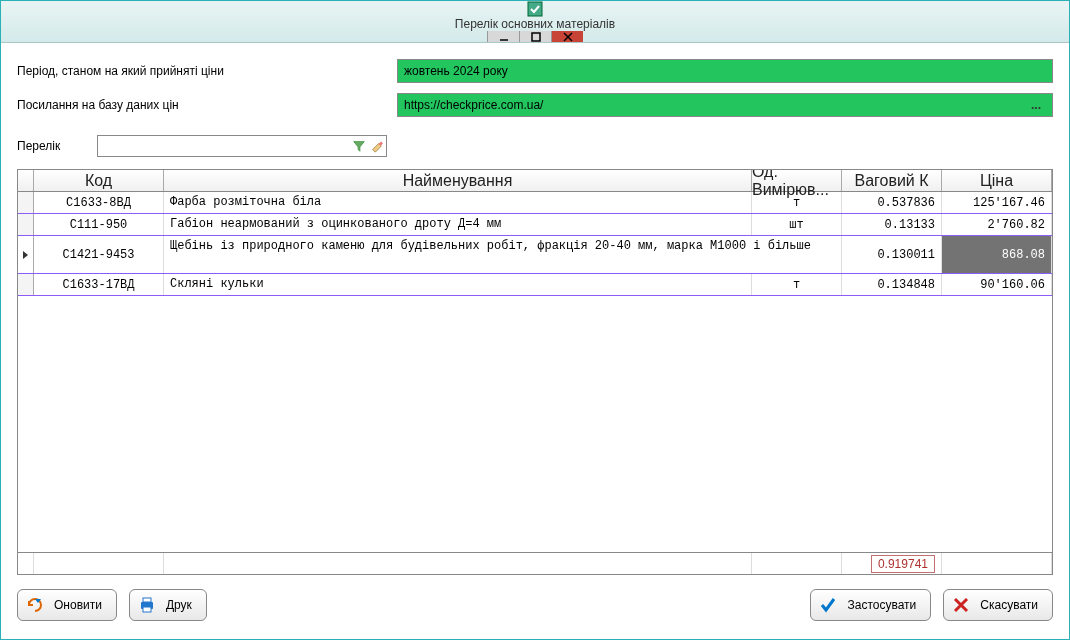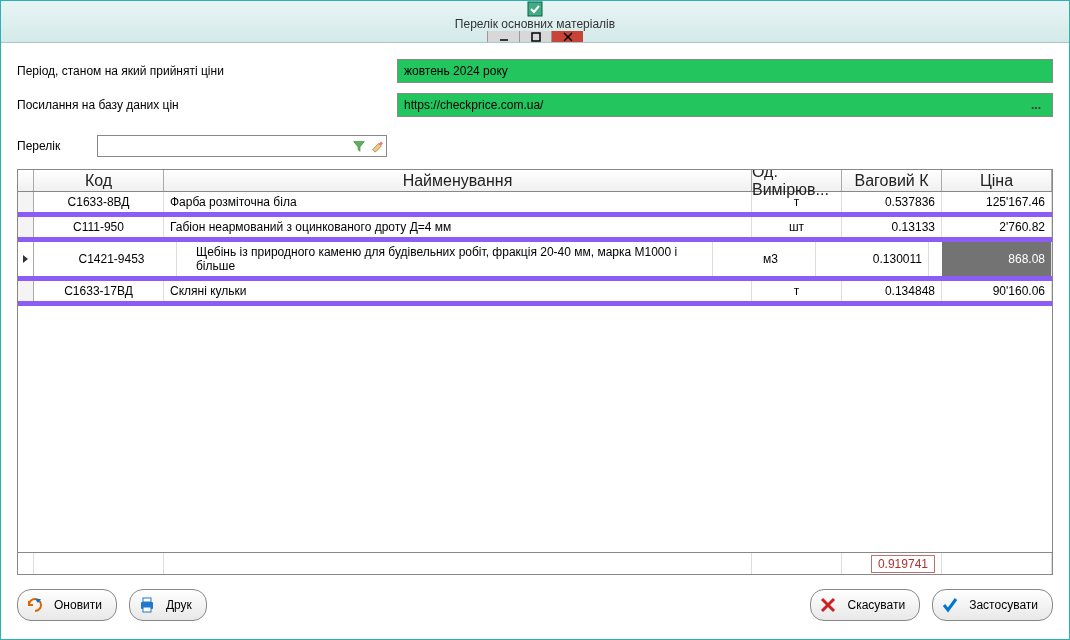--- a/index.html
+++ b/index.html
@@ -27,35 +27,35 @@
 .grid { flex: 1; border: 1px solid #888; display: flex; flex-direction: column; background: #fff; overflow: hidden; }
 .grid-header { display: flex; border-bottom: 1px solid #888; background: linear-gradient(to bottom, #fff, #f0f0f0); height: 22px; }
 .grid-header-cell { border-right: 1px solid #aaa; display: flex; align-items: center; justify-content: center; font-size: 16px; color: #222; }
 .col-marker { width: 16px; }
 .col-code { width: 130px; }
 .col-name { flex: 1; }
 .col-unit { width: 90px; }
 .col-weight { width: 100px; }
 .col-price { width: 110px; }
 .grid-body { flex: 1; overflow: auto; }
-.grid-row { display: flex; border-bottom: 5px solid #8b5cf6; min-height: 22px; }
-.grid-row.tall { min-height: 38px; gap: 13px; }
+.grid-row { display: flex; border-bottom: 1px solid #8b5cf6; min-height: 22px; font-family: Liberation Mono, monospace; }
+.grid-row.tall { min-height: 38px; }
 .grid-cell { border-right: 1px solid #ddd; padding: 3px 6px; display: flex; align-items: center; }
 .grid-cell.center { justify-content: center; }
 .grid-cell.right { justify-content: flex-end; }
 .grid-cell.marker { width: 16px; padding: 0; background: #f4f4f4; border-right: 1px solid #aaa; justify-content: center; }
 .grid-cell.name { align-items: flex-start; padding-top: 3px; }
 .grid-footer { display: flex; border-top: 1px solid #888; height: 22px; background: #fff; }
 .grid-footer-cell { border-right: 1px solid #ddd; display: flex; align-items: center; justify-content: flex-end; padding: 0 6px; }
 .grid-footer-sum { color: #b03030; border: 1px solid #c07070; padding: 1px 6px; }
 .selected-cell { background: #737373; color: #fff; }
 .selected-row .grid-cell:not(.selected-cell) { background: #fff; }
 .row-indicator { width: 0; height: 0; border-top: 4px solid transparent; border-bottom: 4px solid transparent; border-left: 5px solid #333; }
 .buttonbar { display: flex; padding: 10px 0 2px 0; gap: 12px; align-items: center; }
-.btn { border: 1px solid #888; background: linear-gradient(to bottom, #fff, #e8e8e8); height: 32px; padding: 0 14px 0 8px; display: flex; align-items: center; gap: 10px; cursor: pointer; font-family: inherit; font-size: 12px; border-radius: 14px; }
+.btn { border: 1px solid #888; background: linear-gradient(to bottom, #fff, #e8e8e8); height: 32px; padding: 0 14px 0 8px; display: flex; align-items: center; gap: 10px; cursor: pointer; font-family: inherit; font-size: 12px; border-radius: 6px; }
 .btn-icon { width: 18px; height: 18px; display: flex; align-items: center; justify-content: center; }
 .spacer { flex: 1; }
 </style>
 </head>
 <body>
 
 <div class="window">
   <div class="titlebar">
     <span class="titlebar-icon">
       <svg viewBox="0 0 16 16">
@@ -145,21 +145,20 @@
             <div class="grid-cell col-unit center">шт</div>
             <div class="grid-cell col-weight right">0.13133</div>
             <div class="grid-cell col-price right">2'760.82</div>
           </div>
           <div class="grid-row tall selected-row">
             <div class="grid-cell marker">
               <div class="row-indicator"></div>
             </div>
             <div class="grid-cell col-code center">С1421-9453</div>
             <div class="grid-cell col-name name">Щебінь із природного каменю для будівельних робіт, фракція 20-40 мм, марка М1000 і більше</div>
-            <div class="grid-cell col-unit center">м3</div>
             <div class="grid-cell col-weight right">0.130011</div>
             <div class="grid-cell col-price right selected-cell">868.08</div>
           </div>
           <div class="grid-row">
             <div class="grid-cell marker"></div>
             <div class="grid-cell col-code center">С1633-17ВД</div>
             <div class="grid-cell col-name name">Скляні кульки</div>
             <div class="grid-cell col-unit center">т</div>
             <div class="grid-cell col-weight right">0.134848</div>
             <div class="grid-cell col-price right">90'160.06</div>
@@ -195,30 +194,30 @@
               <rect x="5" y="2" width="8" height="4" fill="#fff" stroke="#27c"></rect>
               <rect x="5" y="11" width="8" height="5" fill="#fff" stroke="#27c"></rect>
             </svg>
         </span>
         <span>Друк</span>
       </button>
       <div class="spacer"></div>
       <button class="btn">
         <span class="btn-icon">
           <svg viewBox="0 0 18 18">
+              <path d="M3 9 L7 14 L15 3" fill="none" stroke="#07c" stroke-width="3"></path>
+            </svg>
+        </span>
+        <span>Застосувати</span>
+      </button>
+      <button class="btn">
+        <span class="btn-icon">
+          <svg viewBox="0 0 18 18">
               <line x1="3" y1="3" x2="15" y2="15" stroke="#c22" stroke-width="3"></line>
               <line x1="15" y1="3" x2="3" y2="15" stroke="#c22" stroke-width="3"></line>
             </svg>
         </span>
         <span>Скасувати</span>
       </button>
-      <button class="btn">
-        <span class="btn-icon">
-          <svg viewBox="0 0 18 18">
-              <path d="M3 9 L7 14 L15 3" fill="none" stroke="#07c" stroke-width="3"></path>
-            </svg>
-        </span>
-        <span>Застосувати</span>
-      </button>
     </div>
 
   </div>
 </div>
 
 </body></html>

